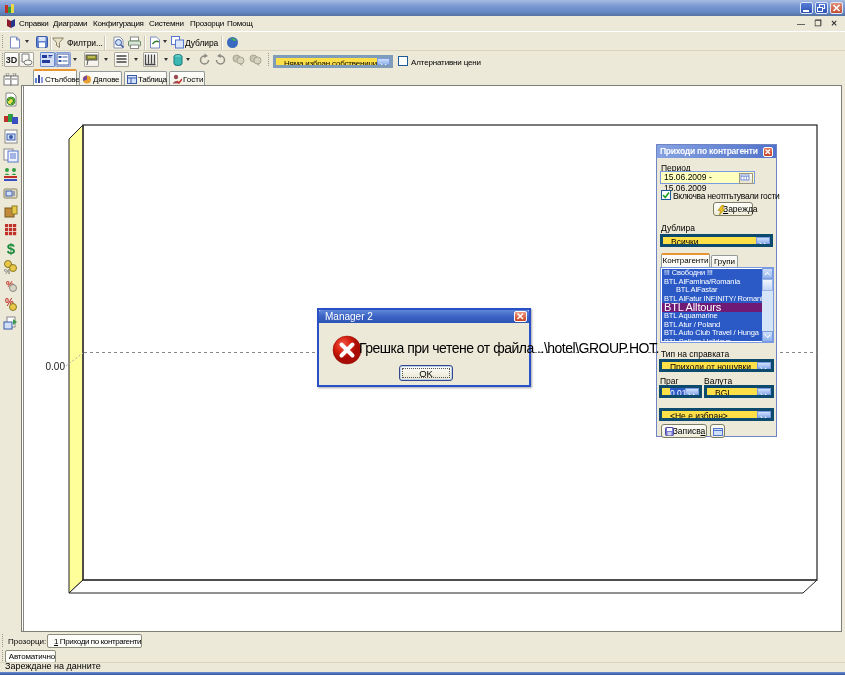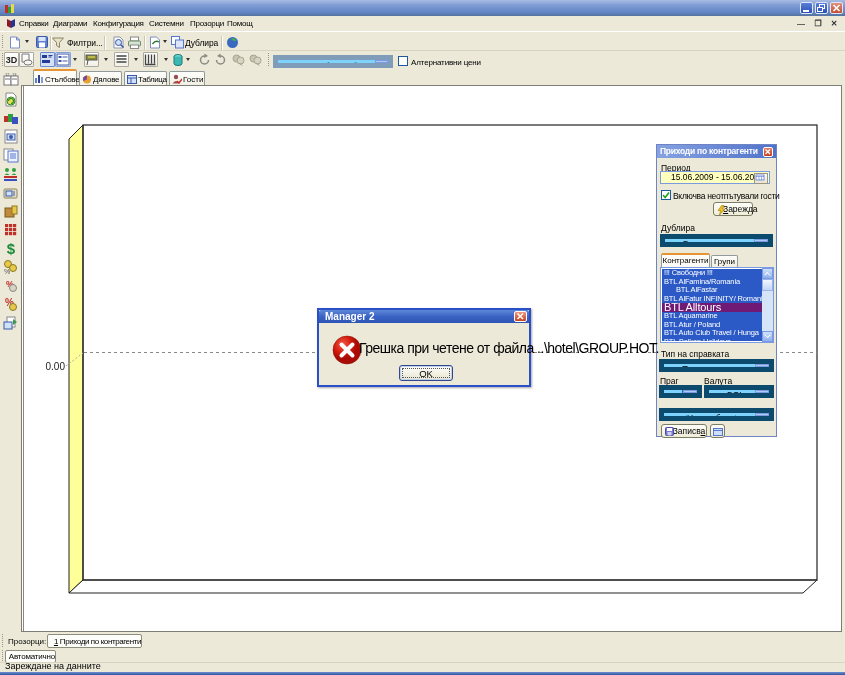--- a/index.html
+++ b/index.html
@@ -18,27 +18,27 @@
 .tbtxt{font-size:9px;color:#000;white-space:nowrap}
 .tb2btn{height:15px;width:15px;box-sizing:border-box;border:1px solid #aba89c;background:linear-gradient(#fff,#f2f0e8);border-radius:1px}
 .darr{width:0;height:0;border-left:2.5px solid transparent;border-right:2.5px solid transparent;border-top:3.5px solid #333}
 .tab{font-size:8px;white-space:nowrap;color:#000}
 .tabact{top:69px;height:17px;background:#fcfbf6;border:1px solid #919b9c;border-bottom:none;border-top:2px solid #e79435;border-radius:2px 2px 0 0;box-sizing:border-box}
 .tabin{top:71px;height:15px;background:linear-gradient(#fefefc,#f1efe2);border:1px solid #919b9c;border-bottom:none;border-radius:2px 2px 0 0;box-sizing:border-box}
 #canvas{left:21px;top:85px;width:821px;height:547px;background:#fff;border:1px solid #7e7e76;box-sizing:border-box}
 #panel{left:656px;top:144px;width:121px;height:293px;background:#ece9d8;border:1px solid #6f84c4;box-sizing:border-box;font-size:8.5px}
 #paneltitle{left:0;top:0;width:119px;height:13px;background:linear-gradient(90deg,#86a2e2,#5072ca);color:#fff;font-weight:bold;font-size:8.5px;line-height:13px;padding-left:3px;box-sizing:border-box;white-space:nowrap;letter-spacing:-0.25px}
 .plabel{color:#000;white-space:nowrap;font-size:8.5px}
-.pcombo{background:#7dd3fc;border:5px solid #0c4a6e;box-sizing:border-box;height:13px;line-height:11px;padding-left:18px;white-space:nowrap;font-size:8.5px;overflow:hidden}
+.pcombo{background:#fde047;border:3px solid #0c4a6e;box-sizing:border-box;height:13px;line-height:11px;padding-left:8px;white-space:nowrap;font-size:8.5px;overflow:hidden}
 .pcarr{position:absolute;right:0px;top:0px;bottom:0px;width:12px;background:linear-gradient(#cfe0fc,#8eb0ec);border:1px solid #7a9ae1}
 .chev{position:absolute;left:3px;top:3px;width:5px;height:5px}
 .chev:before{content:"";position:absolute;left:0;top:0;width:4px;height:4px;border-right:1.6px solid #fff;border-bottom:1.6px solid #fff;transform:rotate(45deg) scale(1,.8);transform-origin:60% 40%}
 .xpbtn{box-sizing:border-box;background:linear-gradient(#fefefb,#efedd8);border:1px solid #7c7d65;border-radius:3px;font-size:8.5px;text-align:center}
 #dialog{left:317px;top:308px;width:214px;height:79px;background:#ece9d8;border:2px solid #2a50c8;box-shadow:1px 1px 2px rgba(0,0,0,.35);box-sizing:border-box}
-#dlgtitle{left:0;top:0;width:210px;height:13px;background:linear-gradient(#5f87d8 0%,#3b63c4 50%,#2e55b5 100%);color:#fff;font-weight:bold;font-size:10px;line-height:13px;padding-left:6px;box-sizing:border-box;border-radius:2px 2px 0 0}
+#dlgtitle{left:0;top:0;width:210px;height:13px;background:linear-gradient(#5f87d8 0%,#3b63c4 50%,#2e55b5 100%);color:#fff;font-weight:normal;font-size:10px;line-height:13px;padding-left:6px;box-sizing:border-box;border-radius:2px 2px 0 0}
 #statusline{left:0;top:672px;width:845px;height:3px;background:linear-gradient(#6b8fd2,#31539e)}
 .sbtn{box-sizing:border-box;background:#fdfdfa;border:1px solid #8e8c7a;border-radius:2px;font-size:8px;text-align:right;white-space:nowrap;overflow:hidden}
 svg{display:block}
 </style></head>
 <body>
 <div id="root">
 
 <div id="titlebar" class="abs"></div>
 <div class="abs" style="left:4px;top:3px;width:12px;height:11px">
  <svg width="12" height="11">
@@ -355,21 +355,21 @@
 </svg>
 
 <div id="panel" class="abs">
   <div id="paneltitle" class="abs">Приходи по контрагенти</div>
   <div class="abs" style="left:106px;top:1.5px;width:10px;height:10px;background:linear-gradient(#e87a5a,#c43d20);border:1px solid #fff;border-radius:2px;box-sizing:border-box">
         <svg width="8" height="8">
           <path d="M1.5 1.5 L6 6 M6 1.5 L1.5 6" stroke="#fff" stroke-width="1.3"></path>
         </svg>
       </div>
   <div class="abs plabel" style="left:4px;top:18px">Период</div>
-  <div class="abs" style="left:3px;top:26px;width:110px;height:13px;background:#ffffbe;border:1px solid #7a9ae1;box-sizing:border-box;font-size:8.5px;line-height:11px;padding-left:10px;color:#000">15.06.2009 - 15.06.2009
+  <div class="abs" style="left:3px;top:26px;width:95px;height:13px;background:#ffffbe;border:1px solid #7a9ae1;box-sizing:border-box;font-size:8.5px;line-height:11px;padding-left:3px;color:#000">15.06.2009 - 15.06.2009
     <span class="abs" style="right:1px;top:1px;width:12px;height:9px;background:linear-gradient(#fdfdfb,#e8e4d0);border:1px solid #9a9682">
           <svg width="10" height="7">
             <rect x="1" y="1" width="8" height="5" fill="#fff" stroke="#5577cc" stroke-width="0.8"></rect>
             <path d="M1 2.5 h8 M4 2.5 v3.5 M6.5 2.5 v3.5" stroke="#5577cc" stroke-width="0.6"></path>
           </svg>
         </span>
   </div>
   <div class="abs" style="left:4px;top:45px;width:10px;height:10px;background:#fff;border:1px solid #1d5a99;box-sizing:border-box">
         <svg width="8" height="8">
           <path d="M1 4 l2.2 2.5 L7 1.5" stroke="#21a121" stroke-width="1.6" fill="none"></path>

